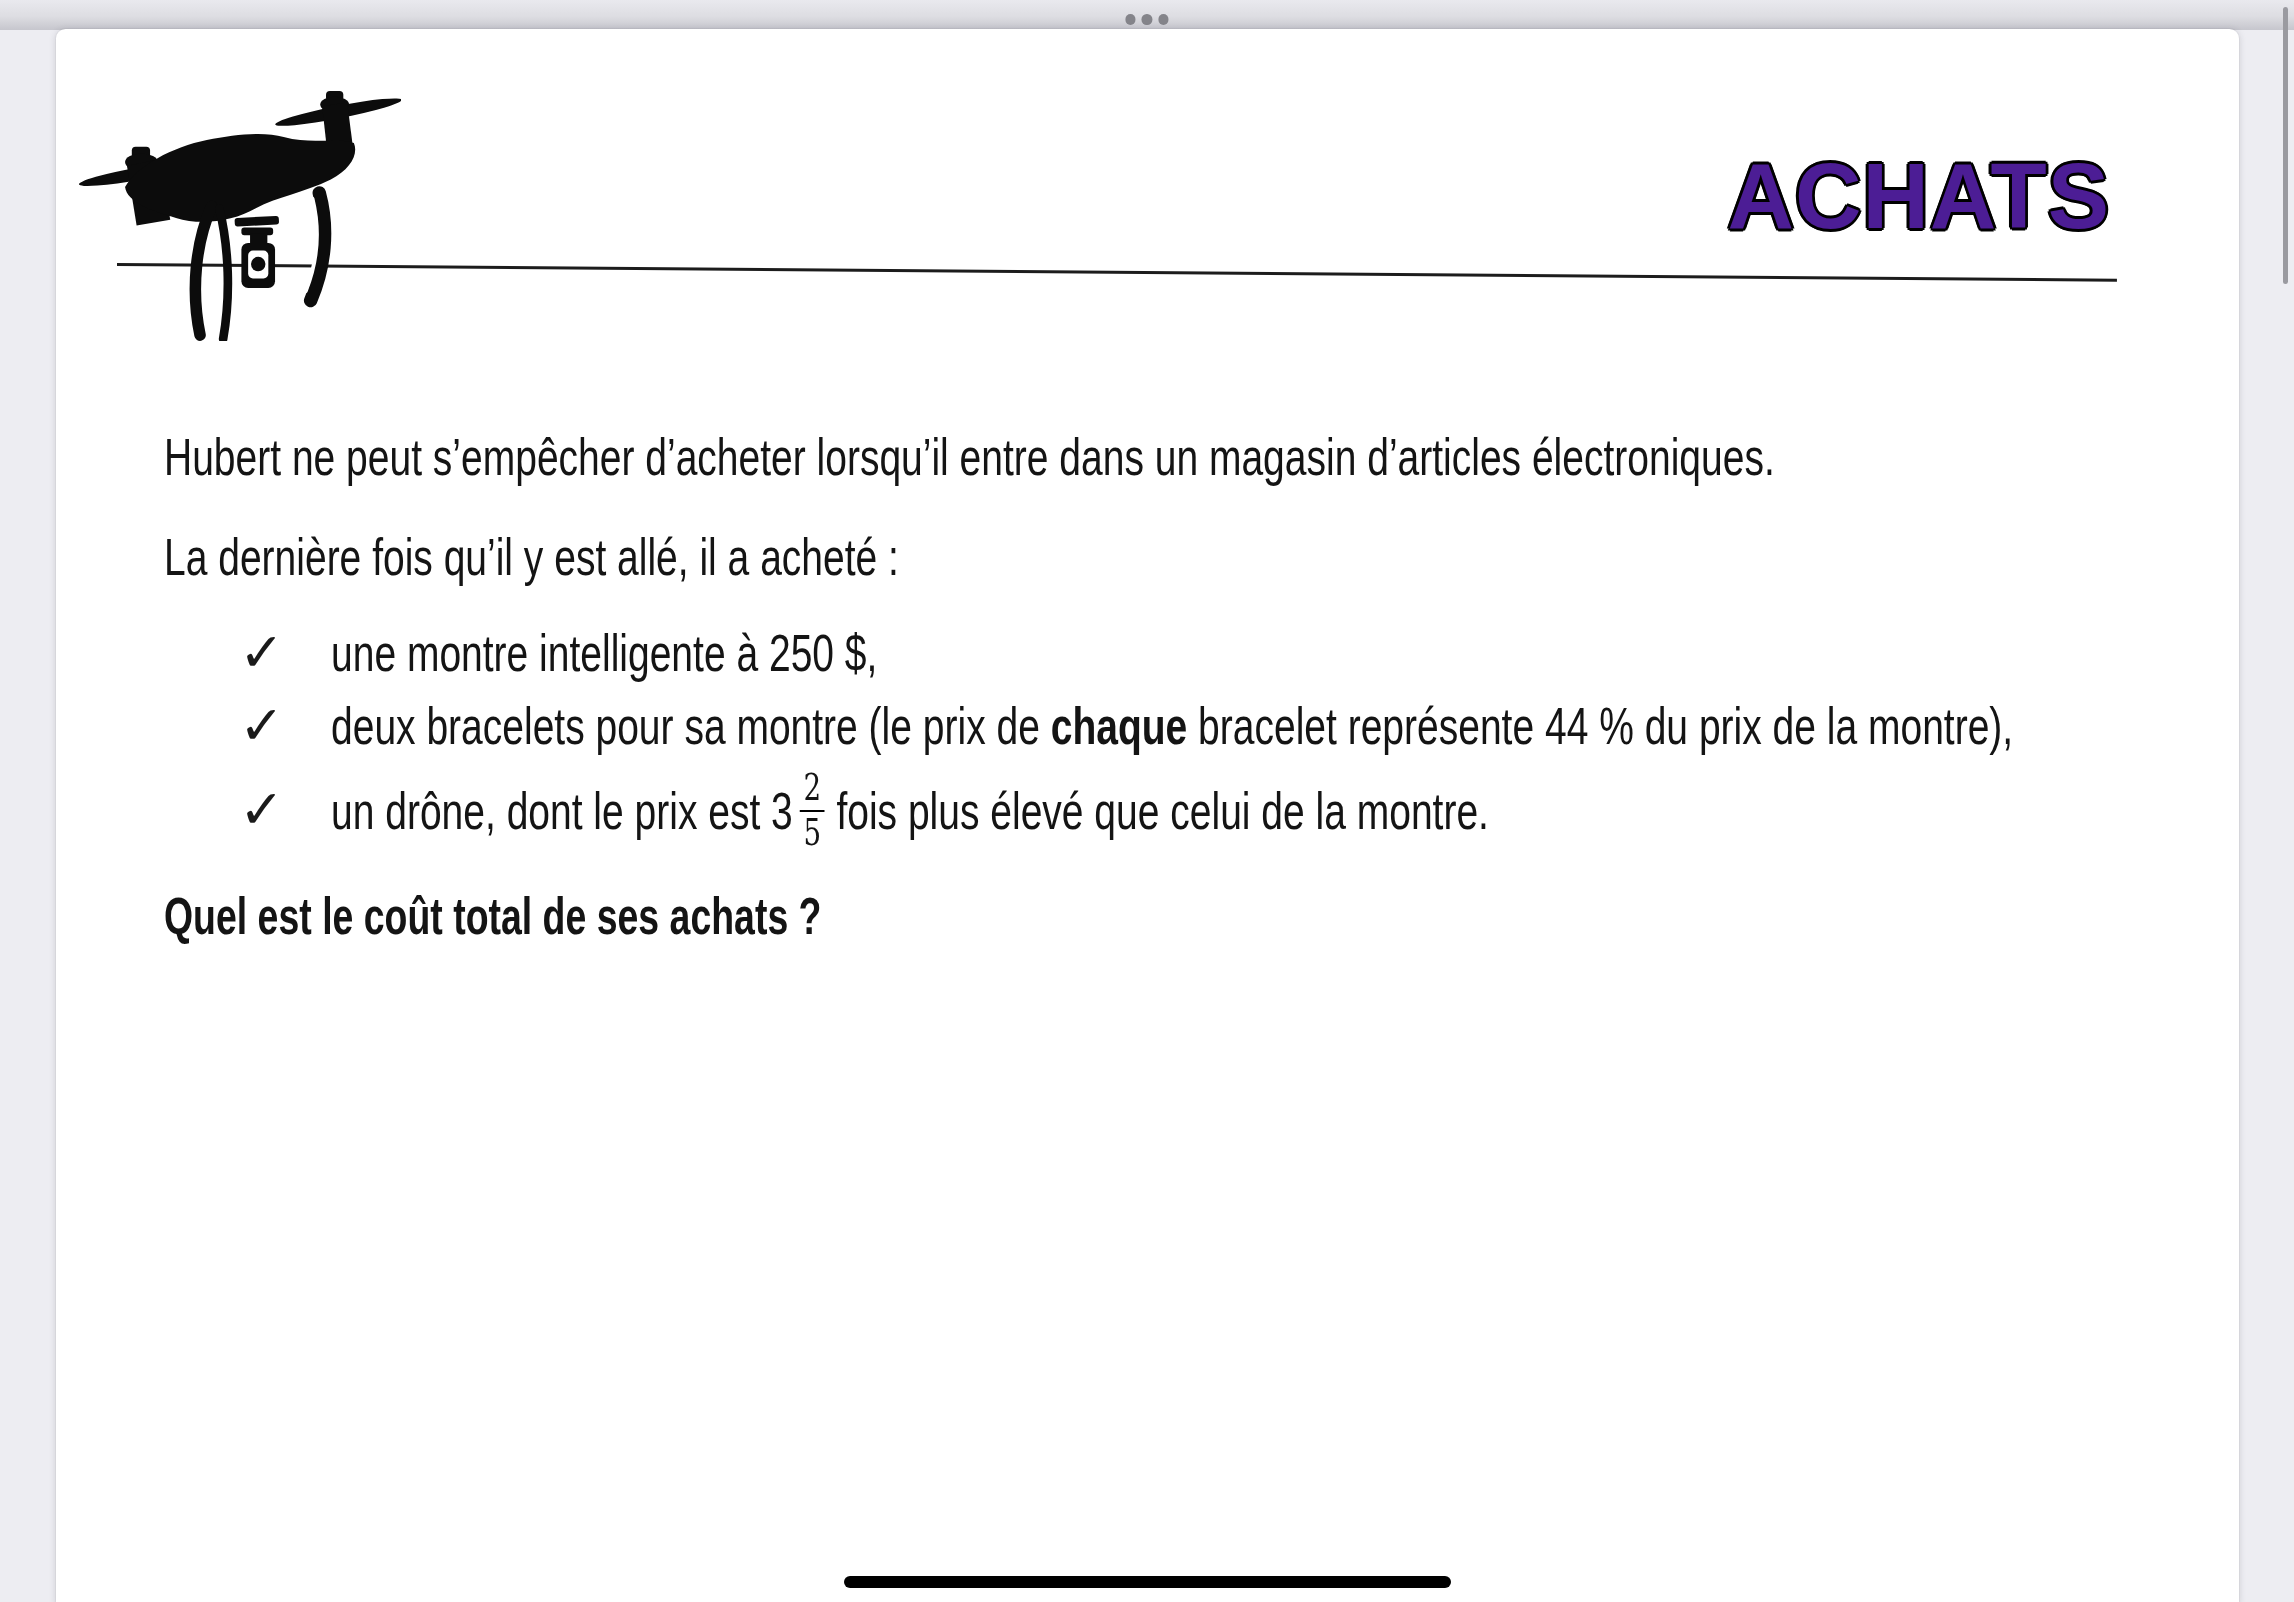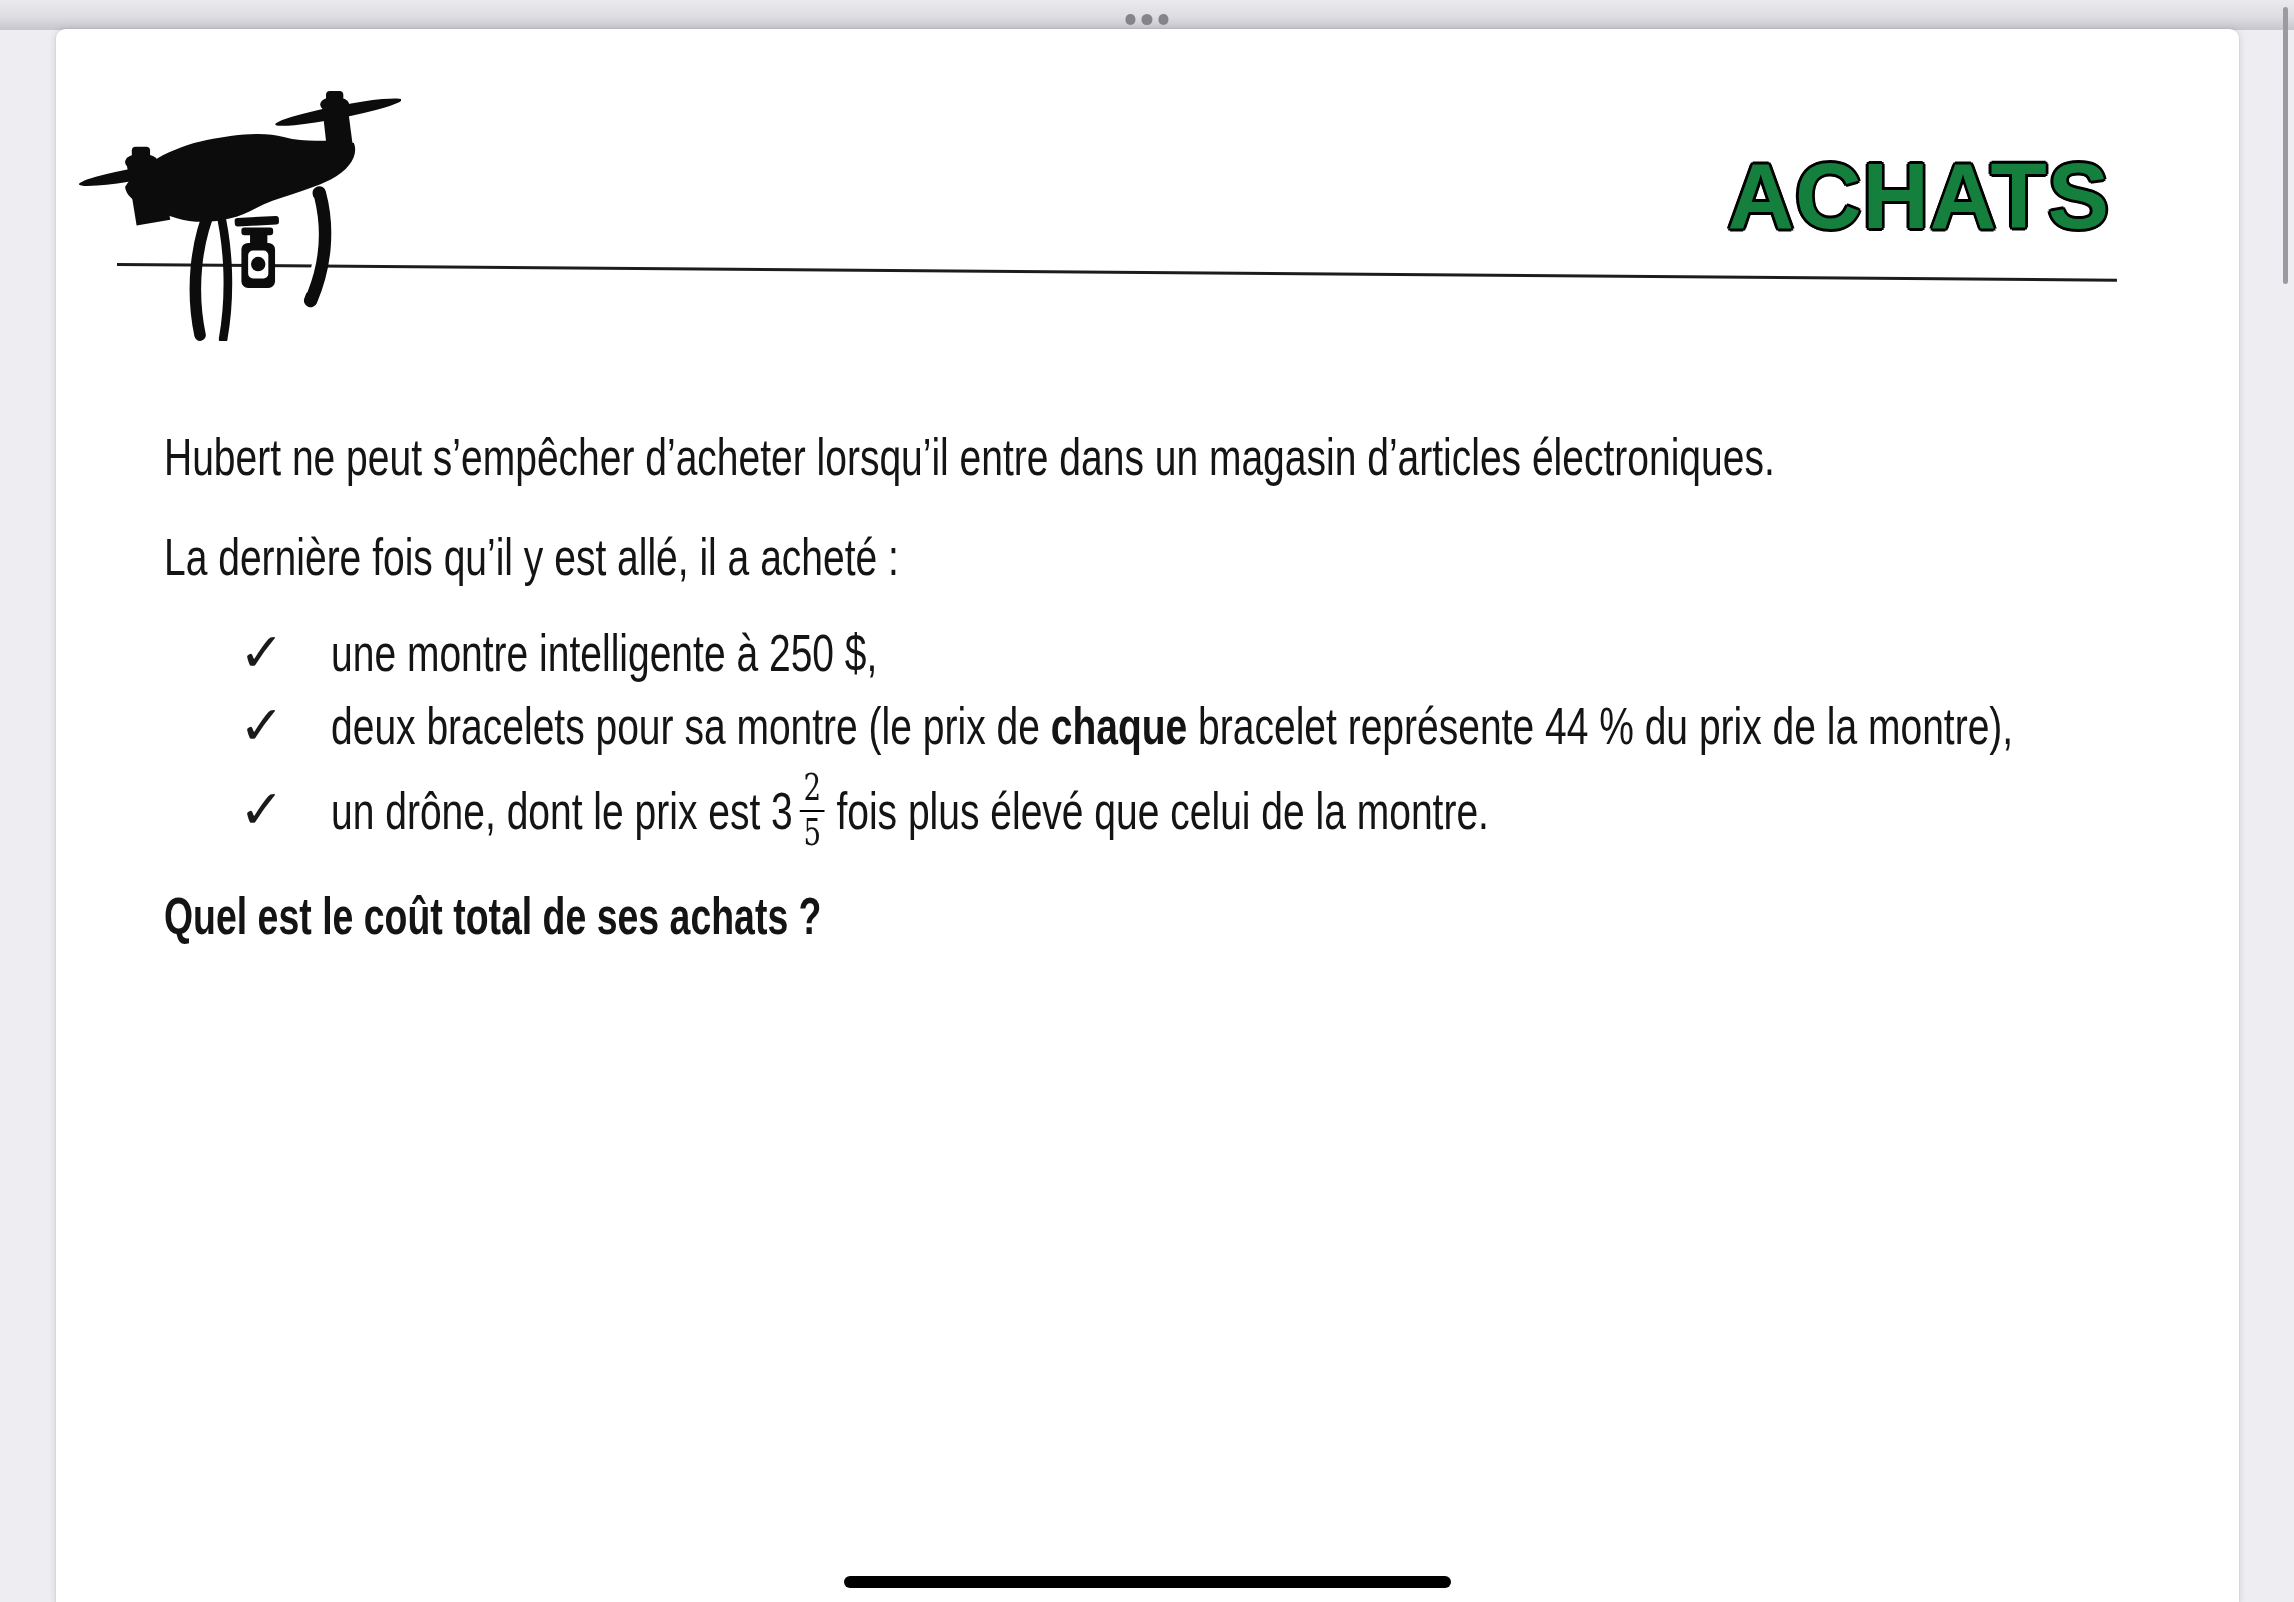--- a/index.html
+++ b/index.html
@@ -26,21 +26,21 @@
   }
 
   
   .rule{
     position:absolute;left:61px;top:234px;width:2000px;height:2.9px;background:#1c1c1c;
     transform:rotate(0.45deg);transform-origin:0 50%;z-index:1;
   }
   .drone{position:absolute;left:21px;top:60px;width:324px;height:252px;z-index:2;}
   .title{
     position:absolute;right:129px;top:121px;z-index:2;margin:0;
-    font-size:92px;line-height:92px;font-weight:700;letter-spacing:1px;color:#15803d;
+    font-size:92px;line-height:92px;font-weight:700;letter-spacing:1px;color:#4c1d95;
     text-shadow:2.9px 0 #000,-2.9px 0 #000,0 2.9px #000,0 -2.9px #000,
                 1.9px 1.9px #000,-1.9px 1.9px #000,1.9px -1.9px #000,-1.9px -1.9px #000;
   }
 
   
   .para,.question{
     position:absolute;left:108px;margin:0;color:#141414;
     font-size:52px;line-height:60px;white-space:nowrap;
     transform:scaleX(0.75);transform-origin:0 0;
   }

